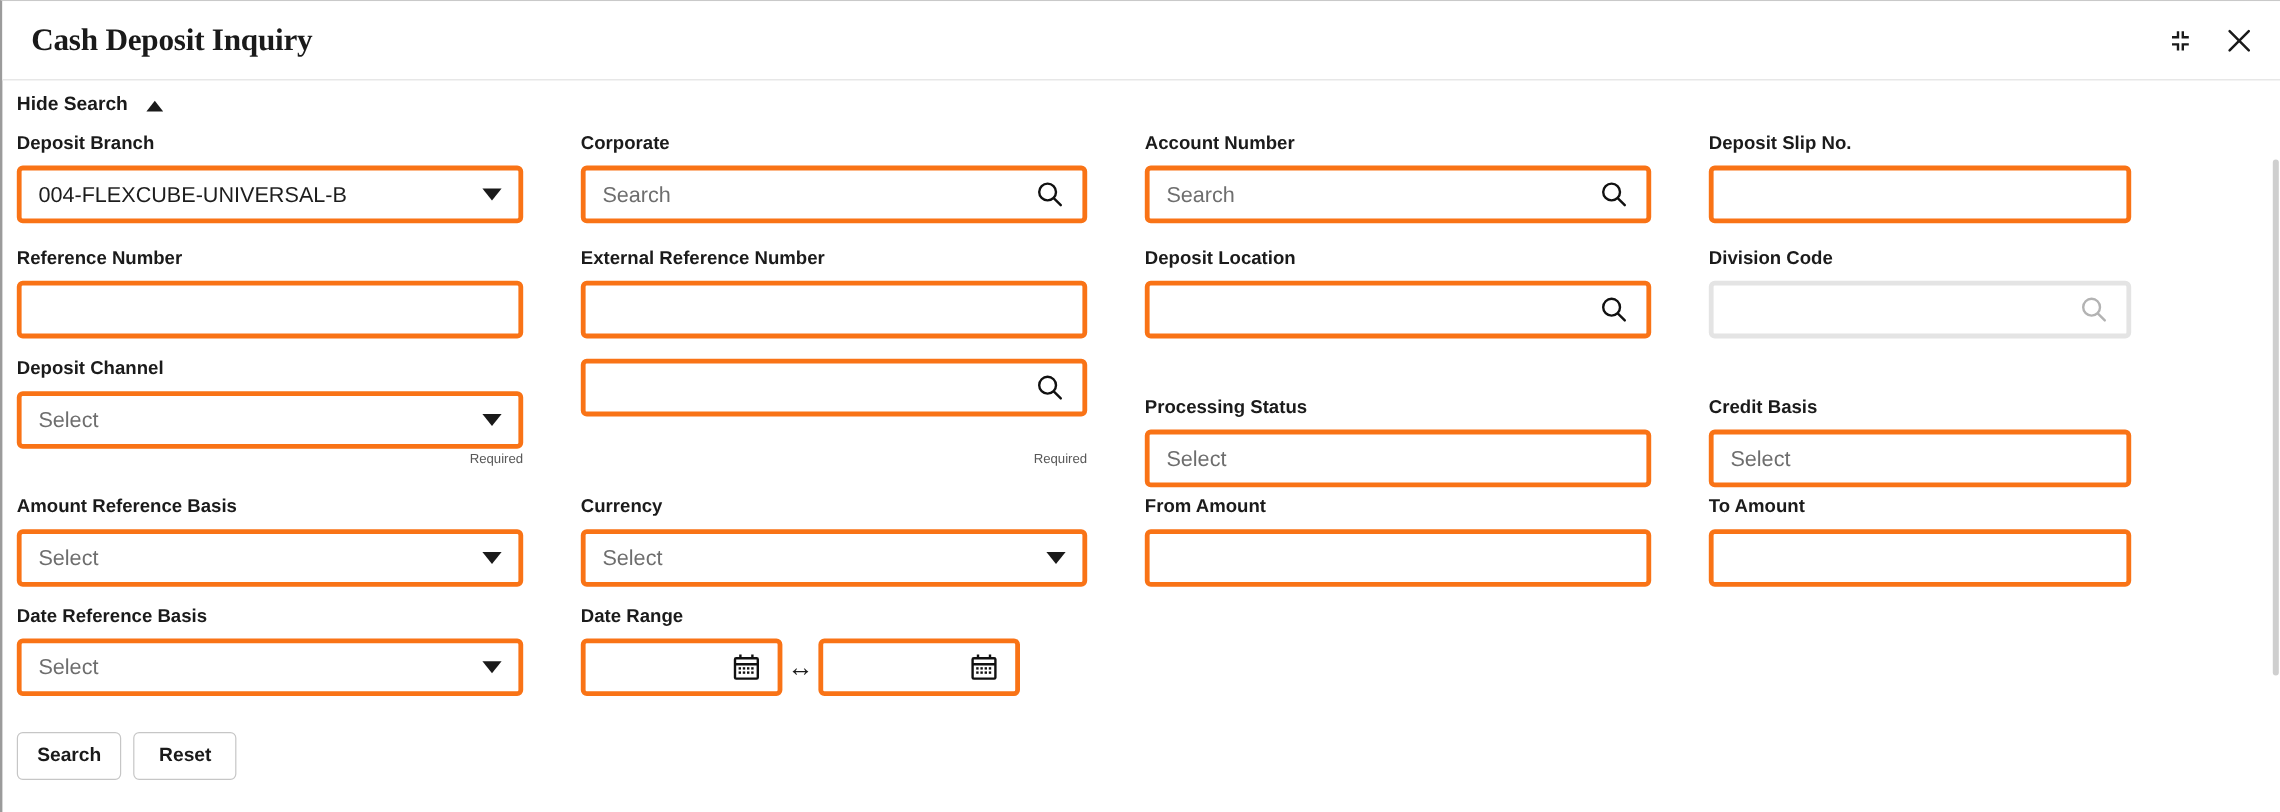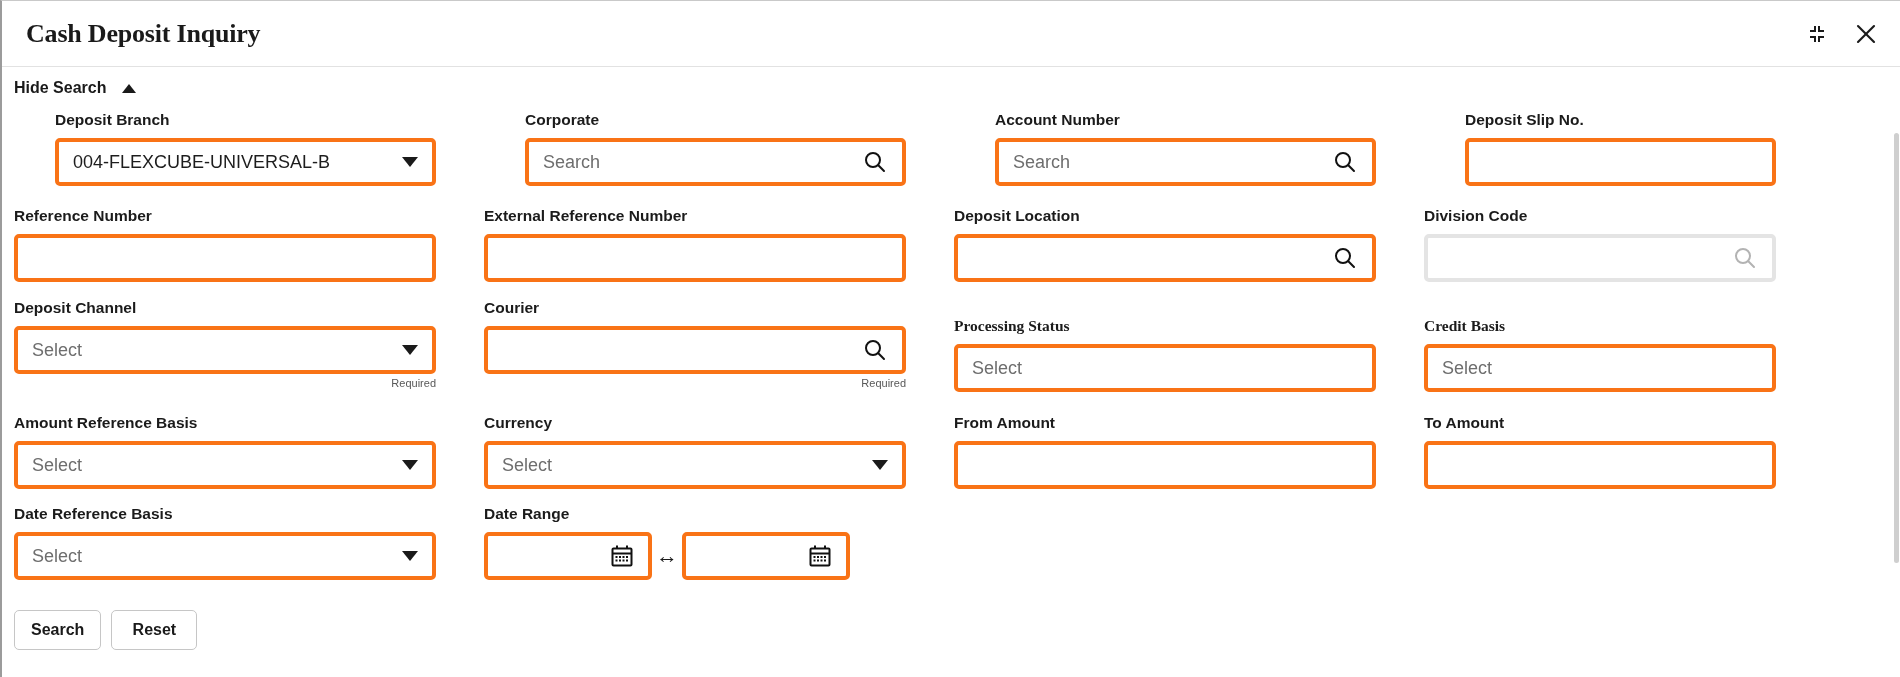--- a/index.html
+++ b/index.html
@@ -89,35 +89,35 @@
     grid-template-columns: 470px 470px 470px 400px;
     column-gap: 0;
     row-gap: 0;
     padding-top: 8px;
   }
   .field {
     padding-right: 48px;
     padding-bottom: 12px;
     position: relative;
   }
-  .field.r1 { height: 96px; margin-left: 41px; }
+  .field.r1 { height: 96px; }
   .field.r2 { height: 92px; }
   .field.r3 { height: 115px; }
   .field.r4 { height: 91px; }
   .field.r5 { height: 95px; }
 
   .flabel {
     font-size: 15.5px;
     font-weight: bold;
     color: #1b1b1b;
     display: block;
     margin-bottom: 9px;
     white-space: nowrap;
   }
-  .flabel.low { margin-top: 18px; font-family: Liberation Serif, serif; }
+  .flabel.low { margin-top: 32px; }
 
   .control {
     position: relative;
     width: 100%;
     height: 48px;
     border: 4px solid #f97316;
     border-radius: 5px;
     background: #fff;
     display: flex;
     align-items: center;
@@ -344,21 +344,20 @@
         <div class="control">
           <span class="ph">Select</span>
           <span class="right">
               <span class="caret-down"></span>
             </span>
         </div>
         <span class="hint">Required</span>
       </div>
 
       <div class="field r3">
-        <label class="flabel">Courier</label>
         <div class="control">
           <span class="val"></span>
           <span class="right">
             <svg width="26" height="26" viewBox="0 0 26 26">
                 <g fill="none" stroke="#111" stroke-width="2">
                   <circle cx="11" cy="11" r="7"></circle>
                   <line x1="16.3" y1="16.3" x2="22" y2="22" stroke-linecap="round"></line>
                 </g>
               </svg>
           </span>

